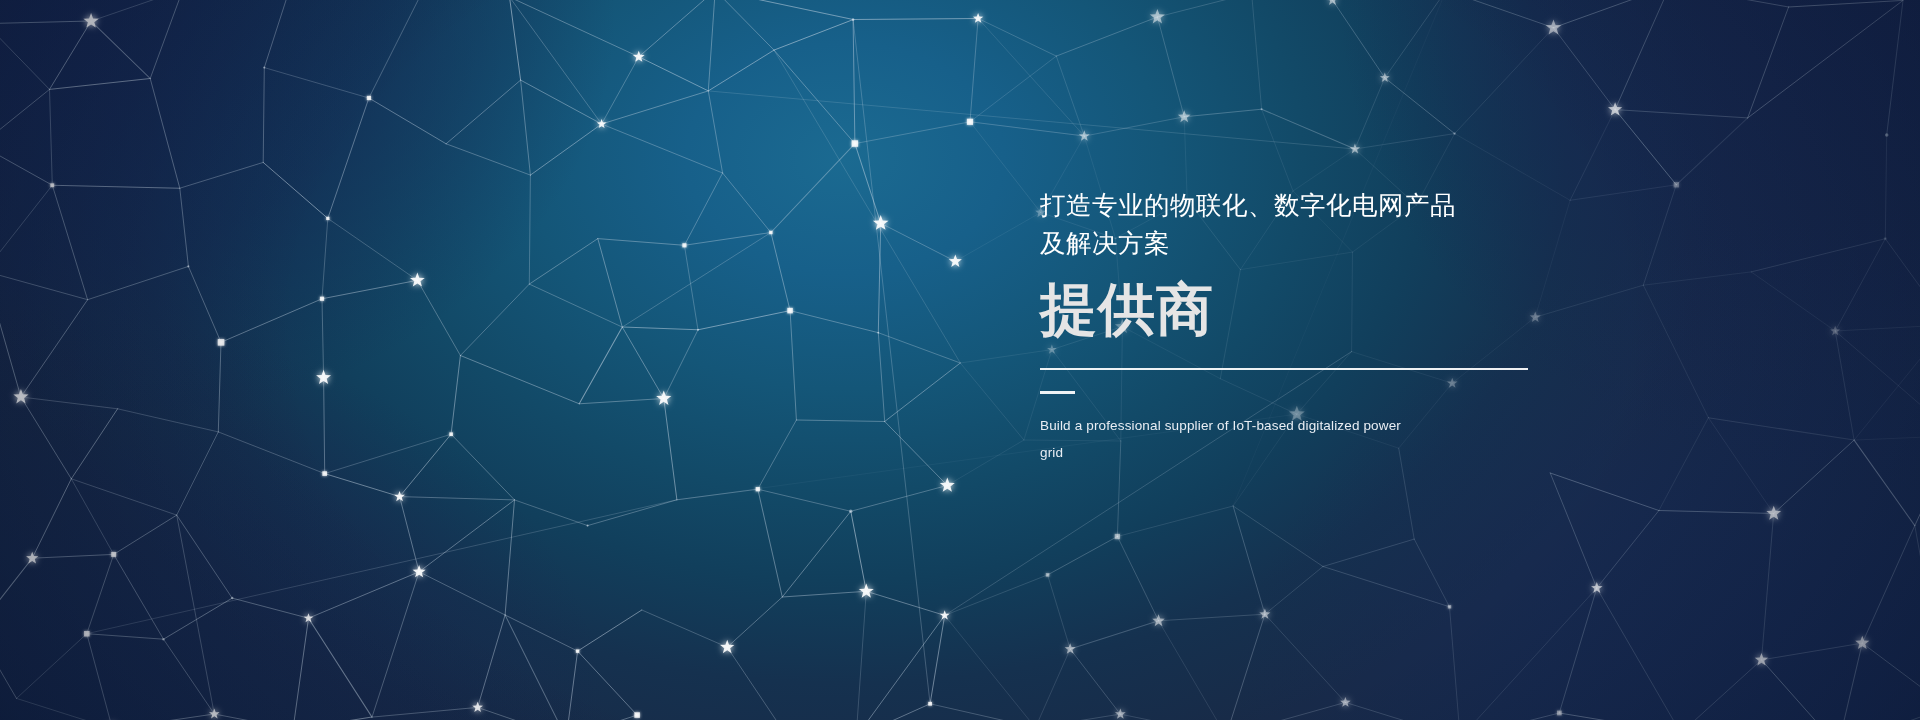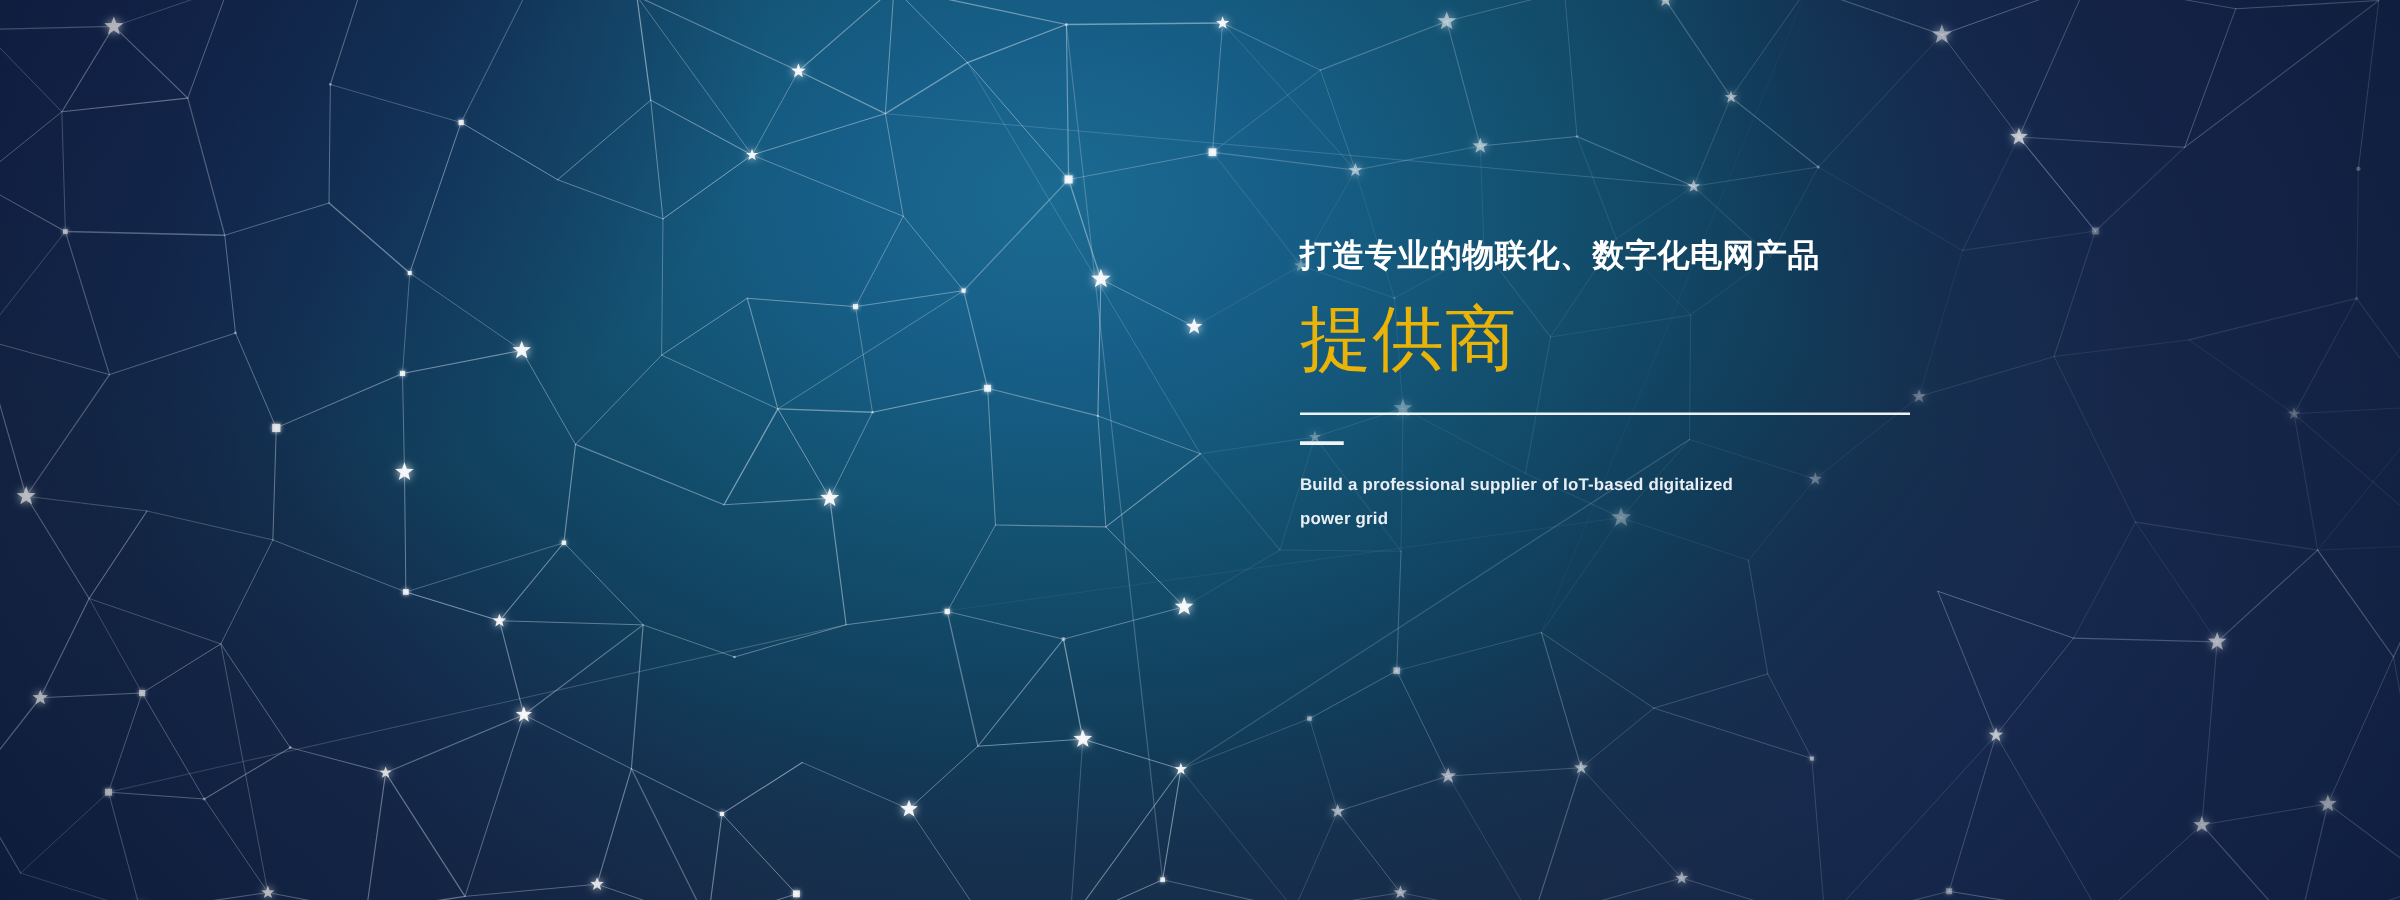--- a/index.html
+++ b/index.html
@@ -68,28 +68,28 @@
     position: absolute;
     left: 1040px;
     top: 186px;
     width: 520px;
   }
   .kicker {
     color: #ffffff;
     font-size: 25.5px;
     line-height: 38px;
     letter-spacing: 0.5px;
-    font-weight: 700;
+    font-weight: 400;
     white-space: nowrap;
   }
   .headline {
-    color: #eab308;
+    color: #e5e5e5;
     font-size: 57px;
     line-height: 62px;
-    font-weight: 400;
+    font-weight: 700;
     letter-spacing: 1px;
     margin-top: 16px;
     white-space: nowrap;
   }
   .rule-wrap {
     margin-top: 28px;
   }
   .rule-long {
     width: 488px;
     height: 2px;
@@ -101,21 +101,21 @@
     height: 3px;
     background: #ffffff;
     opacity: 0.93;
     margin-top: 21px;
   }
   .sub {
     margin-top: 18px;
     color: #e9eef4;
     font-size: 13.5px;
     line-height: 27px;
-    font-weight: 700;
+    font-weight: 400;
     letter-spacing: 0.15px;
     max-width: 370px;
   }
 </style>
 </head>
 <body>
 
 <div id="stage">
 
   <div class="bg-base"></div>
@@ -546,20 +546,21 @@
         <rect x="1673.64" y="182.07" width="5.38" height="5.38" fill="#ffffff" fill-opacity="0.26" filter="url(#nodeGlowSoft)"></rect>
         <path d="M1553.50 19.42L1555.55 24.91L1561.41 25.17L1556.82 28.82L1558.39 34.47L1553.50 31.23L1548.61 34.47L1550.18 28.82L1545.59 25.17L1551.45 24.91Z" fill="#ffffff" fill-opacity="0.50" filter="url(#nodeGlow)"></path>
         <circle cx="1947.78" cy="324.92" r="1.29" fill="#dde8f2" fill-opacity="0.17"></circle>
       </g>
   </svg>
 
   <div class="bg-vignette"></div>
 
   <div class="content">
     <div class="kicker">打造专业的物联化、数字化电网产品</div>
+    <div class="kicker">及解决方案</div>
 
     <div class="headline">提供商</div>
 
     <div class="rule-wrap">
       <div class="rule-long"></div>
       <div class="rule-short"></div>
     </div>
 
     <div class="sub">
       <div>Build a professional supplier of IoT-based digitalized power grid</div>

